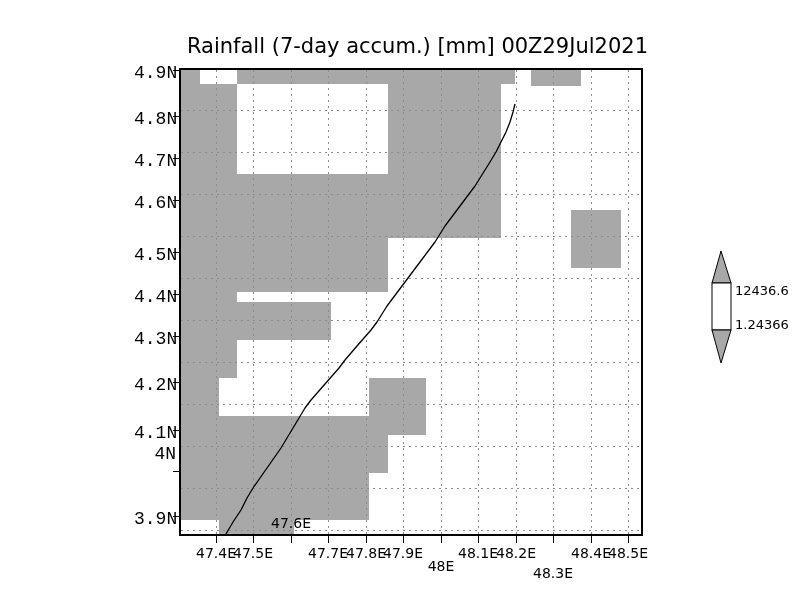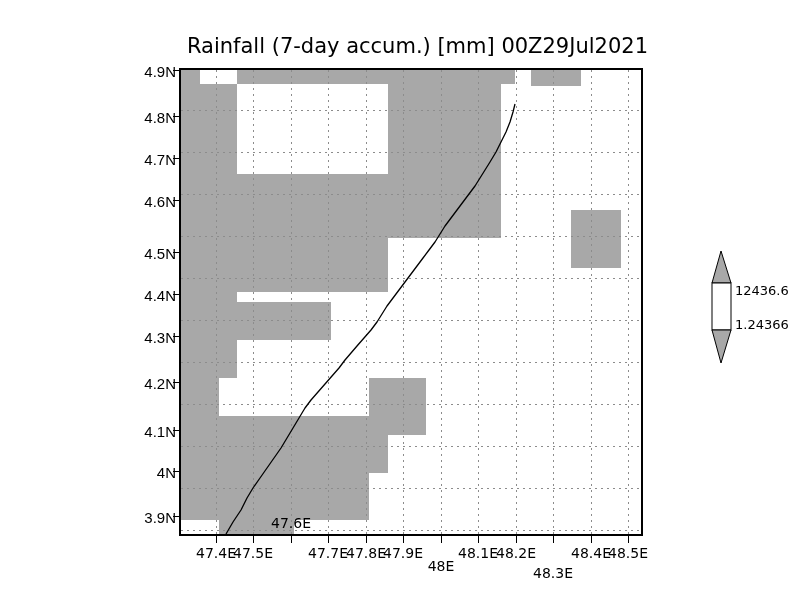--- a/index.html
+++ b/index.html
@@ -88,22 +88,22 @@
     top: 190px;
     font-family: "DejaVu Sans", sans-serif;
     font-size: 24px;
     letter-spacing: 2.5px;
     color: #1a1a1a;
     white-space: pre;
   }
   .ylabel {
     position: absolute;
     text-align: right;
-    font-family: Liberation Sans, sans-serif;
-    font-size: 15px;
+    font-family: Liberation Mono, monospace;
+    font-size: 18px;
     color: #000;
     white-space: pre;
   }
   .xlabel {
     position: absolute;
     text-align: center;
     font-family: "DejaVu Sans", sans-serif;
     font-size: 14px;
     color: #000;
     white-space: pre;
@@ -226,21 +226,21 @@
 <div>
   <div class="ylabel" style="left:134px; top:63px;  width:42px;">4.9N</div>
   <div class="ylabel" style="left:134px; top:109px; width:42px;">4.8N</div>
   <div class="ylabel" style="left:134px; top:151px; width:42px;">4.7N</div>
   <div class="ylabel" style="left:134px; top:193px; width:42px;">4.6N</div>
   <div class="ylabel" style="left:134px; top:245px; width:42px;">4.5N</div>
   <div class="ylabel" style="left:134px; top:287px; width:42px;">4.4N</div>
   <div class="ylabel" style="left:134px; top:329px; width:42px;text-align:right;">4.3N</div>
   <div class="ylabel" style="left:134px; top:375px; width:42px;">4.2N</div>
   <div class="ylabel" style="left:134px; top:423px; width:42px;">4.1N</div>
-  <div class="ylabel" style="left:134px; top:464px; width:42px;">4N</div>
+  <div class="ylabel" style="left:134px; top:444px; width:42px;">4N</div>
   <div class="ylabel" style="left:134px; top:509px; width:42px;">3.9N</div>
 
   <div class="ytick-out" style="left:173px; top:70px;  width:7px;"></div>
   <div class="ytick-out" style="left:173px; top:116px; width:7px;"></div>
   <div class="ytick-out" style="left:173px; top:158px; width:7px;"></div>
   <div class="ytick-out" style="left:173px; top:200px; width:7px;"></div>
   <div class="ytick-out" style="left:173px; top:252px; width:7px;"></div>
   <div class="ytick-out" style="left:173px; top:294px; width:7px;"></div>
   <div class="ytick-out" style="left:173px; top:336px; width:7px;"></div>
   <div class="ytick-out" style="left:173px; top:382px; width:7px;"></div>

